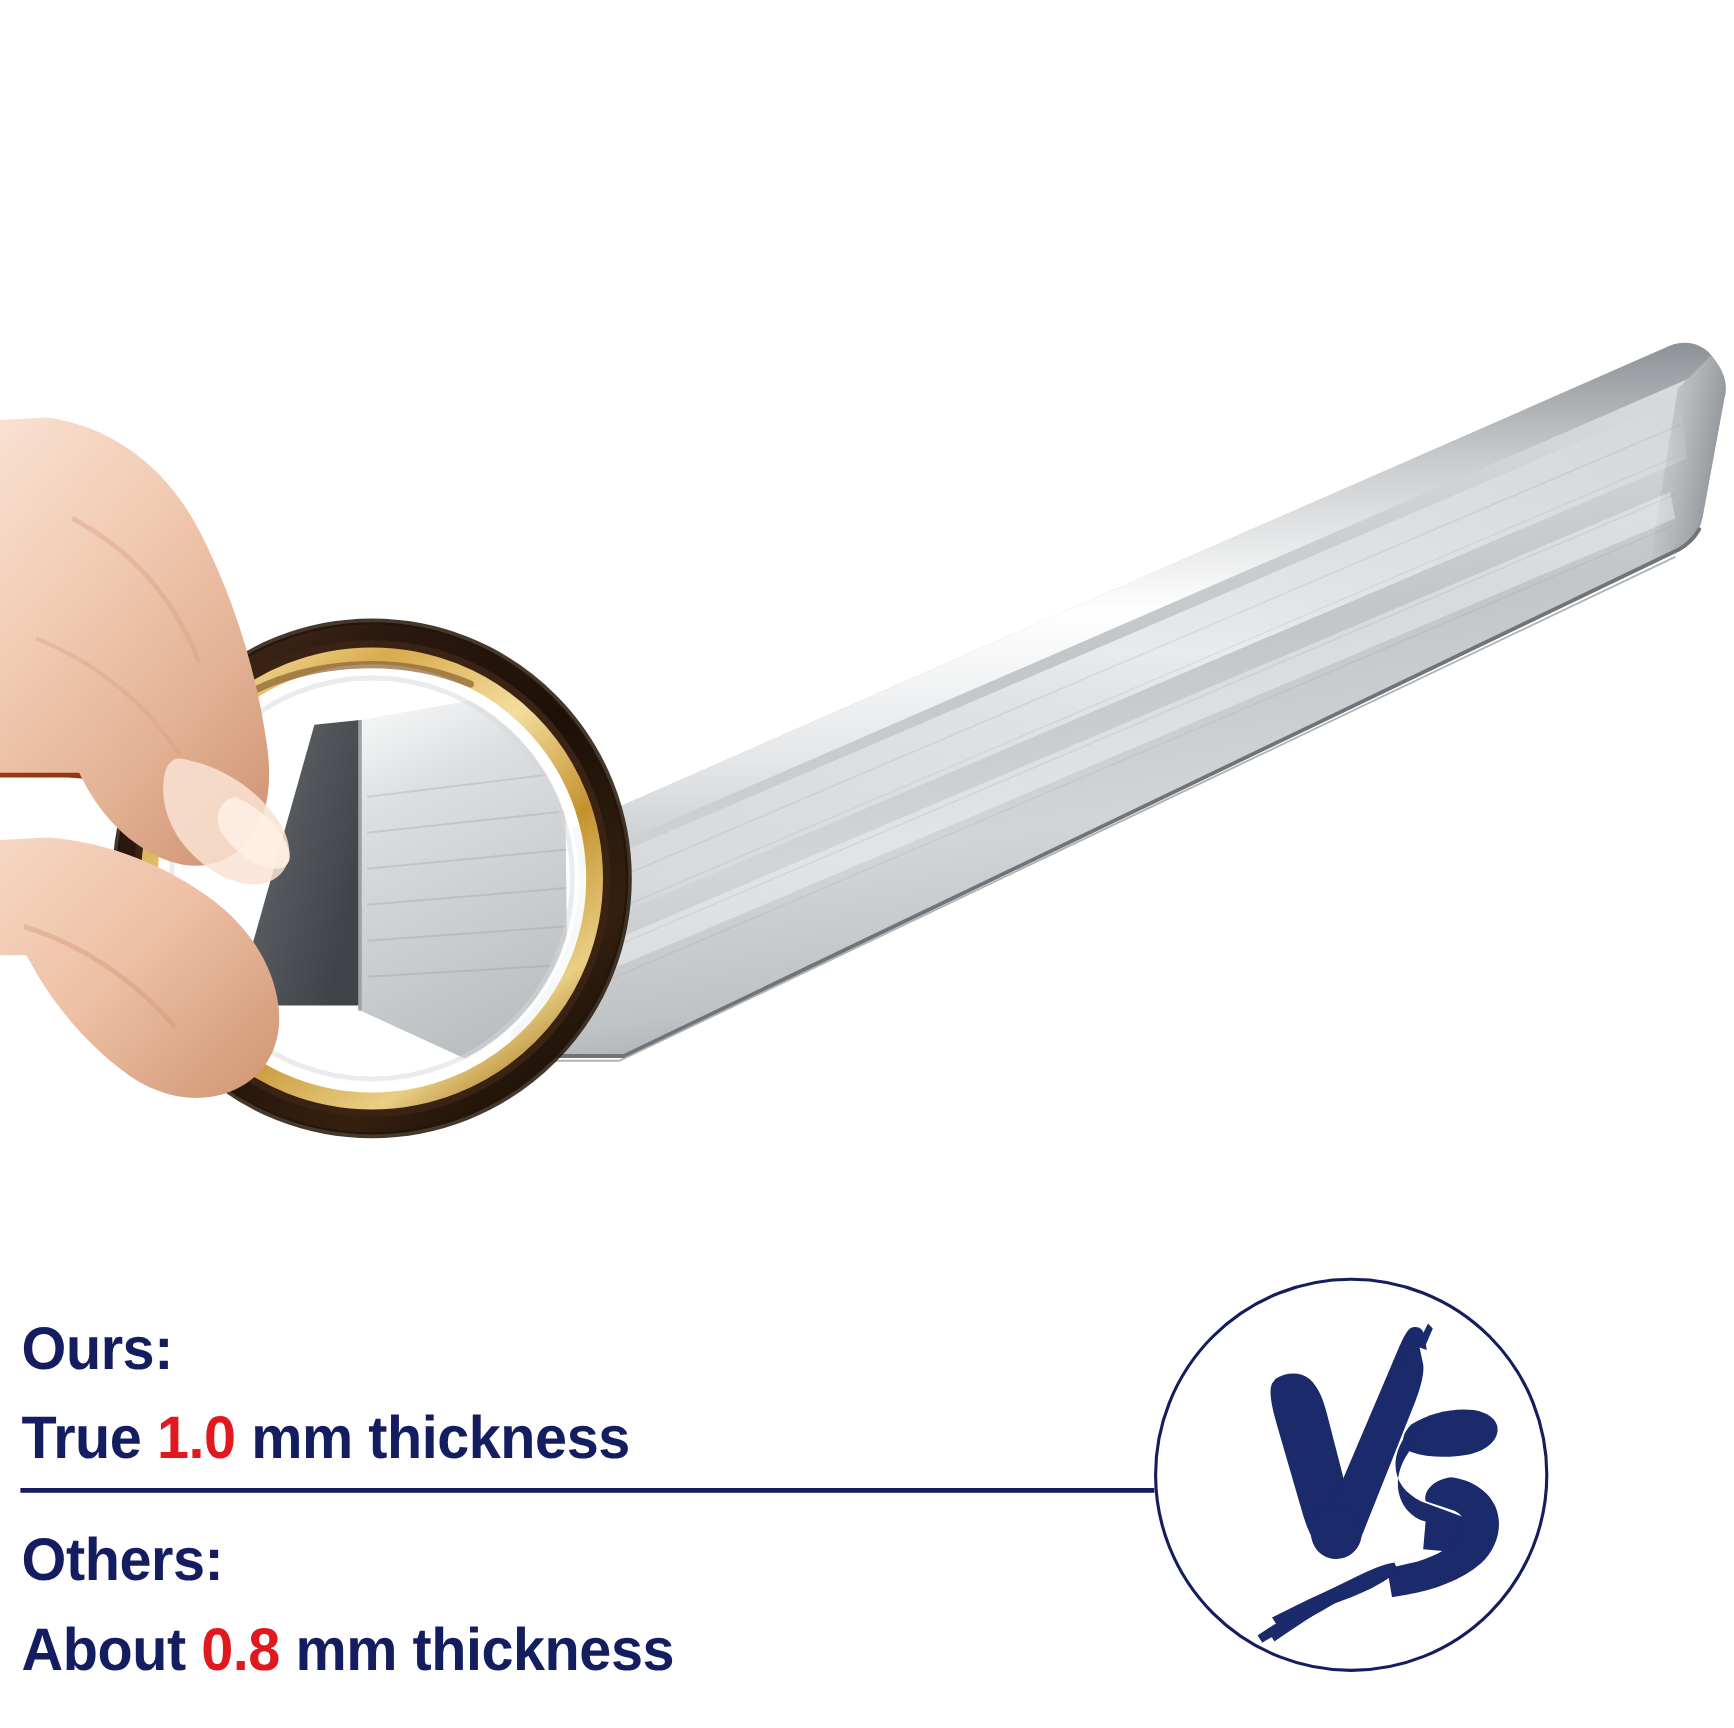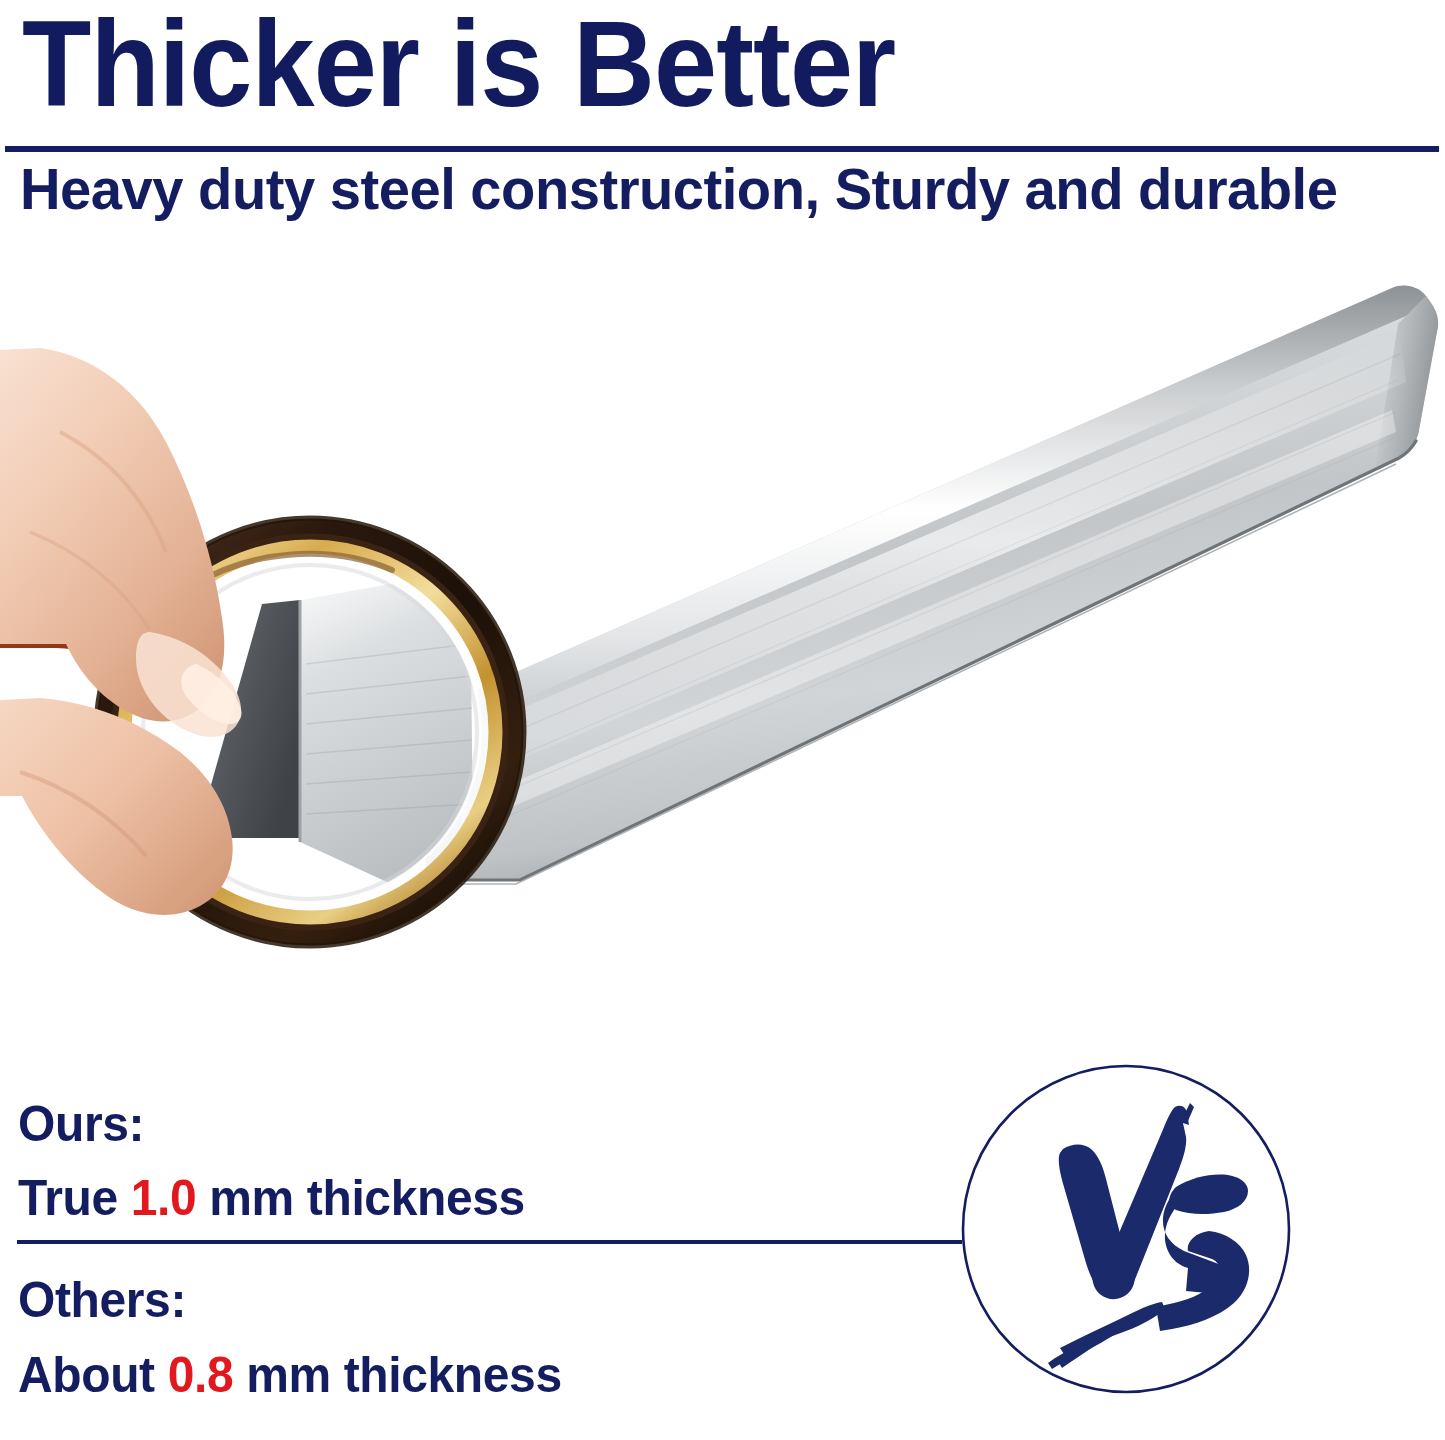--- a/index.html
+++ b/index.html
@@ -66,25 +66,20 @@
   .vs-badge{
     position:absolute;left:960px;top:-7px;width:332px;height:332px;
   }
   .vs-badge svg{display:block;width:332px;height:332px;}
 </style>
 </head>
 <body>
 
 <div class="page">
 
-  <div class="header">
-    <div class="title">Thicker is Better</div>
-    <div class="title-rule"></div>
-    <div class="subtitle">Heavy duty steel construction, Sturdy and durable</div>
-  </div>
 
   <div class="hero">
     <svg viewBox="0 0 1445 810" xmlns="http://www.w3.org/2000/svg">
       <defs>
 
         <linearGradient id="gSteelFace" x1="0" y1="0" x2="0.25" y2="1">
           <stop offset="0%" stop-color="#fdfdfd"></stop>
           <stop offset="10%" stop-color="#eceef0"></stop>
           <stop offset="30%" stop-color="#d6d9db"></stop>
           <stop offset="52%" stop-color="#c3c6c9"></stop>

